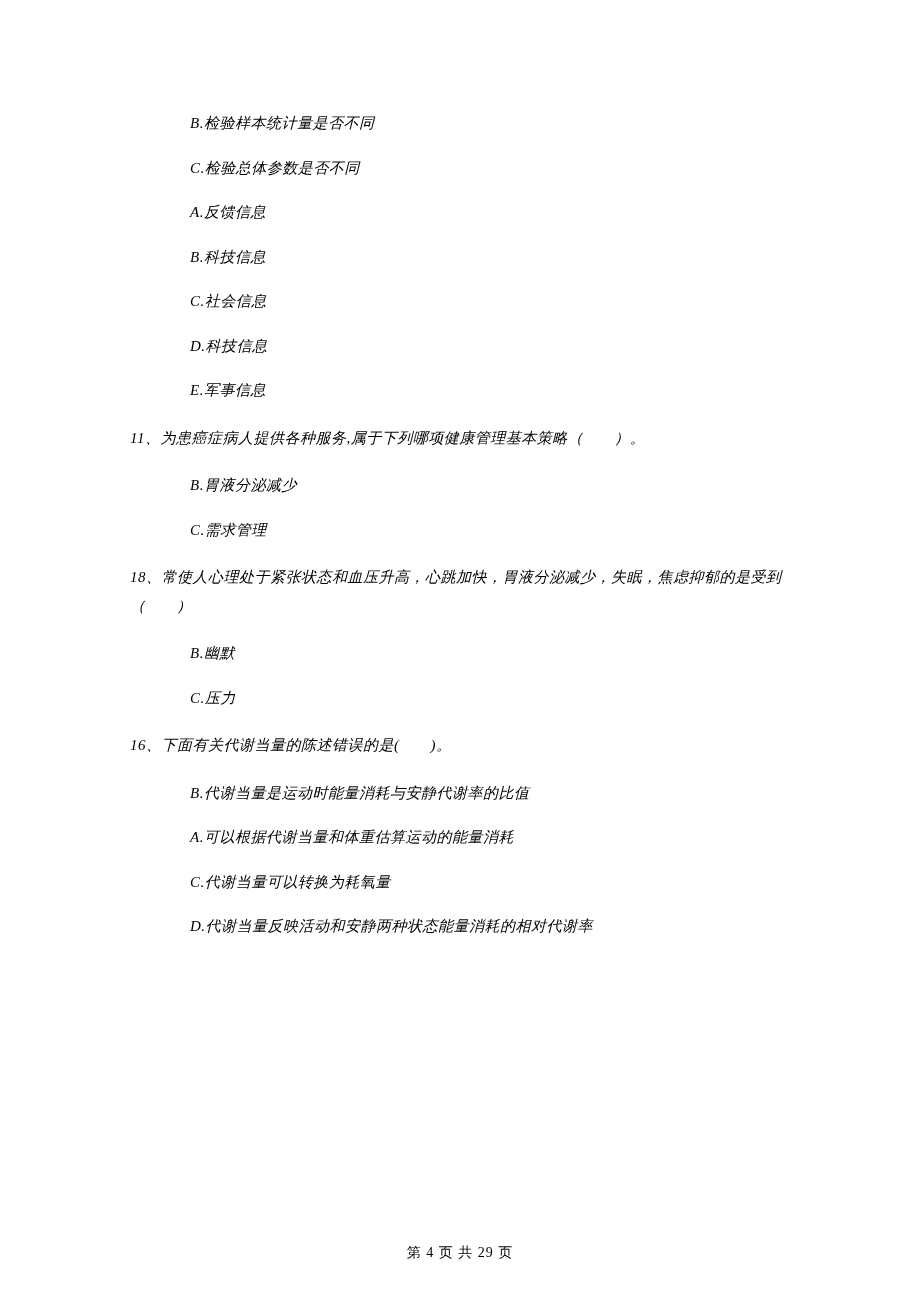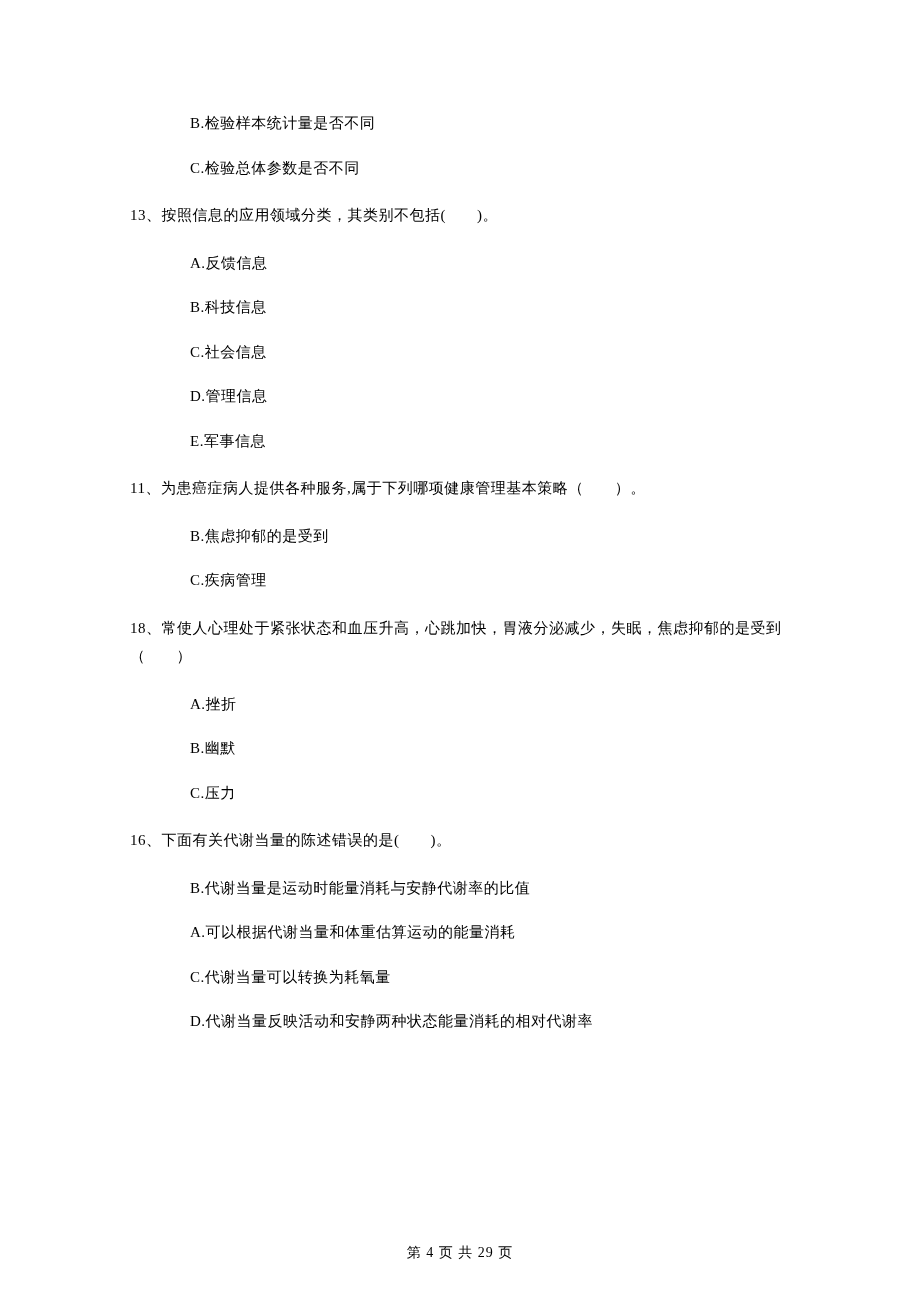--- a/index.html
+++ b/index.html
@@ -10,20 +10,21 @@
     font-size: 15px;
     color: #000;
     width: 920px;
     height: 1302px;
     position: relative;
     box-sizing: border-box;
   }
   .page {
     padding: 112px 130px 0 130px;
     line-height: 1.5;
+    font-style: italic;
   }
   .option {
     margin: 0 0 22px 60px;
     letter-spacing: 0.5px;
   }
   .question {
     margin: 0 0 22px 0;
     letter-spacing: 0.5px;
     line-height: 1.9;
   }
@@ -37,33 +38,31 @@
     letter-spacing: 1px;
   }
 </style>
 </head>
 <body>
 
 <div class="page">
   <div class="option">B.检验样本统计量是否不同</div>
   <div class="option">C.检验总体参数是否不同</div>
 
-  <div class="question">13、按照信息的应用领域分类，其类别不包括(　　)。</div>
   <div class="option">A.反馈信息</div>
   <div class="option">B.科技信息</div>
   <div class="option">C.社会信息</div>
-  <div class="option">D.管理信息</div>
+  <div class="option">D.科技信息</div>
   <div class="option">E.军事信息</div>
 
   <div class="question">11、为患癌症病人提供各种服务,属于下列哪项健康管理基本策略（　　）。</div>
-  <div class="option">B.焦虑抑郁的是受到</div>
-  <div class="option">C.疾病管理</div>
+  <div class="option">B.胃液分泌减少</div>
+  <div class="option">C.需求管理</div>
 
   <div class="question">18、常使人心理处于紧张状态和血压升高，心跳加快，胃液分泌减少，失眠，焦虑抑郁的是受到（　　）</div>
-  <div class="option">A.挫折</div>
   <div class="option">B.幽默</div>
   <div class="option">C.压力</div>
 
   <div class="question">16、下面有关代谢当量的陈述错误的是(　　)。</div>
   <div class="option">B.代谢当量是运动时能量消耗与安静代谢率的比值</div>
   <div class="option">A.可以根据代谢当量和体重估算运动的能量消耗</div>
   <div class="option">C.代谢当量可以转换为耗氧量</div>
   <div class="option">D.代谢当量反映活动和安静两种状态能量消耗的相对代谢率</div>
 </div>
 

